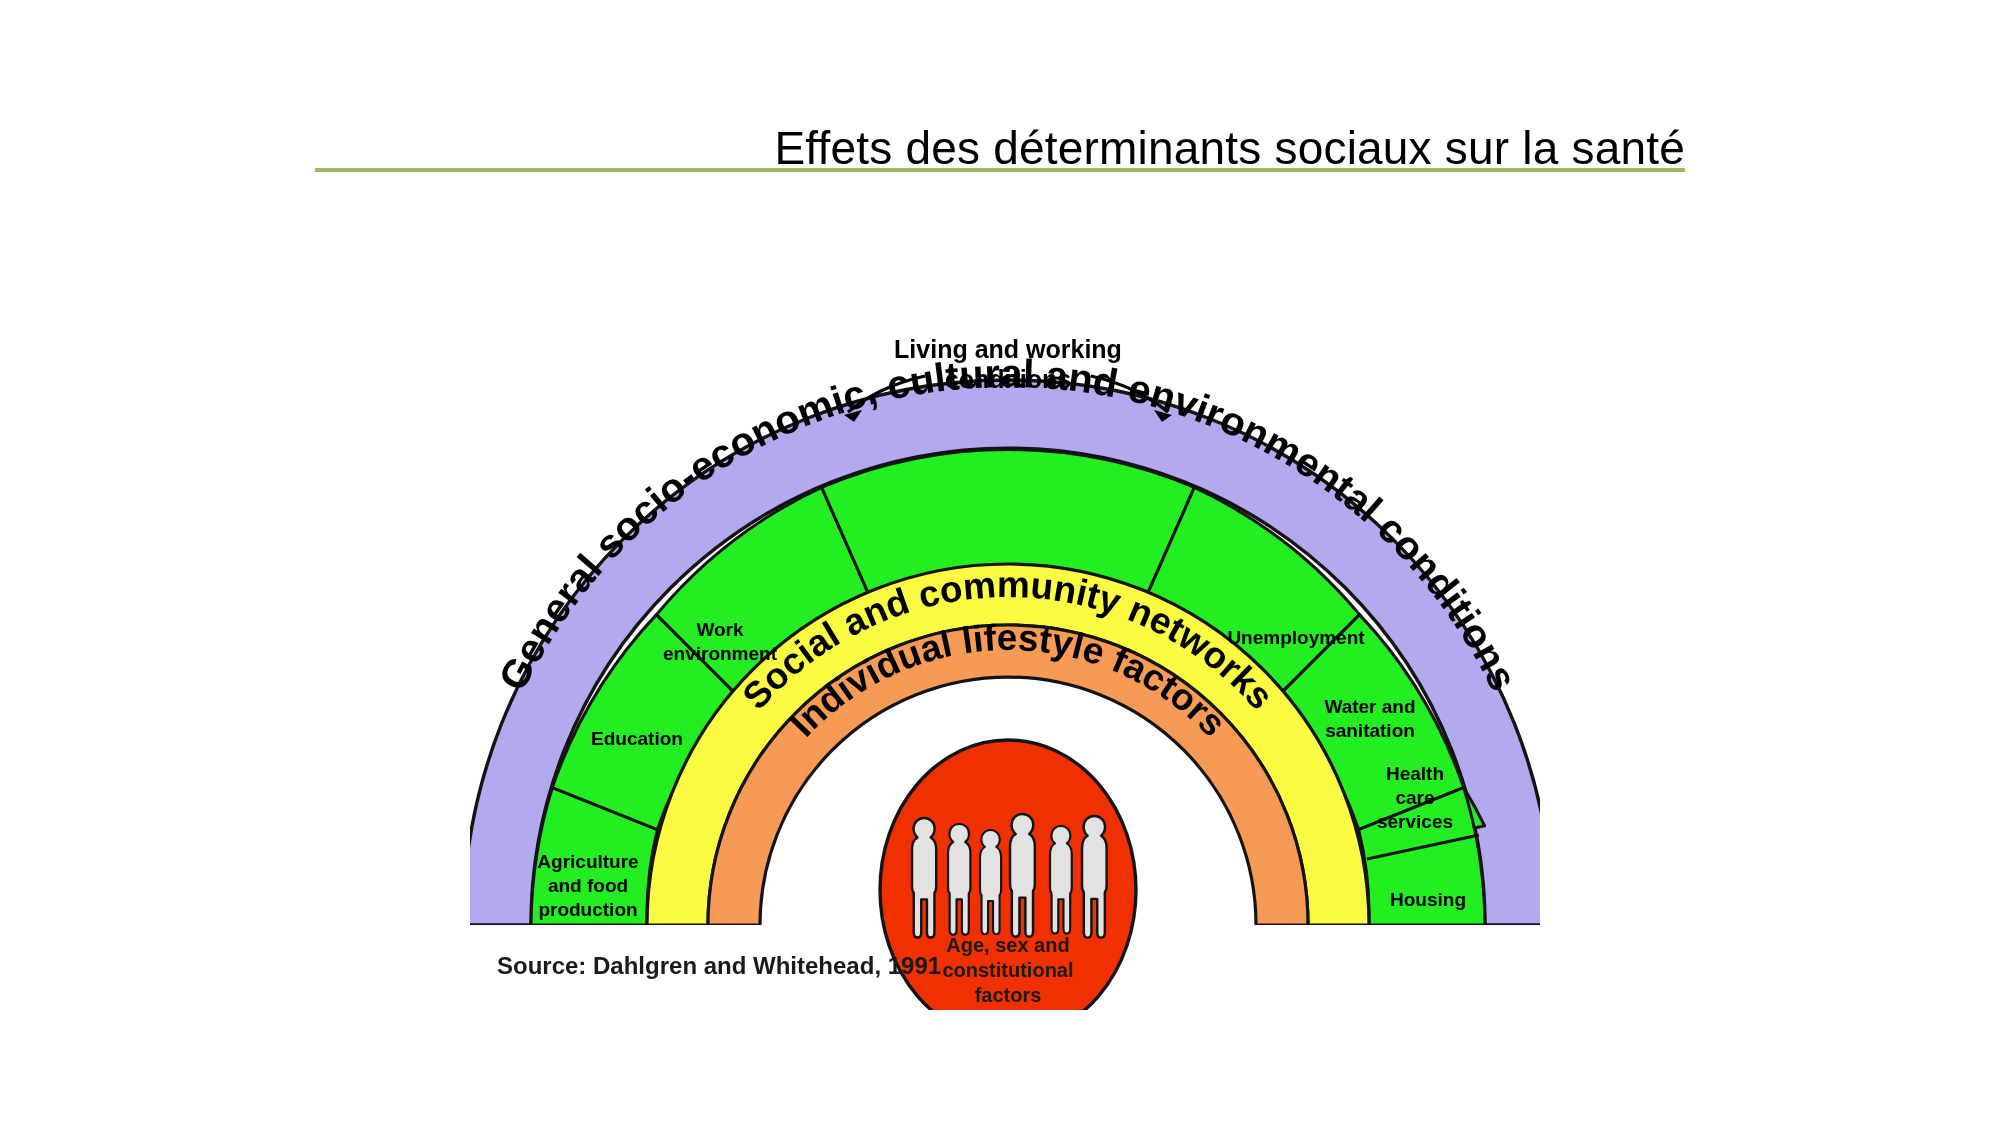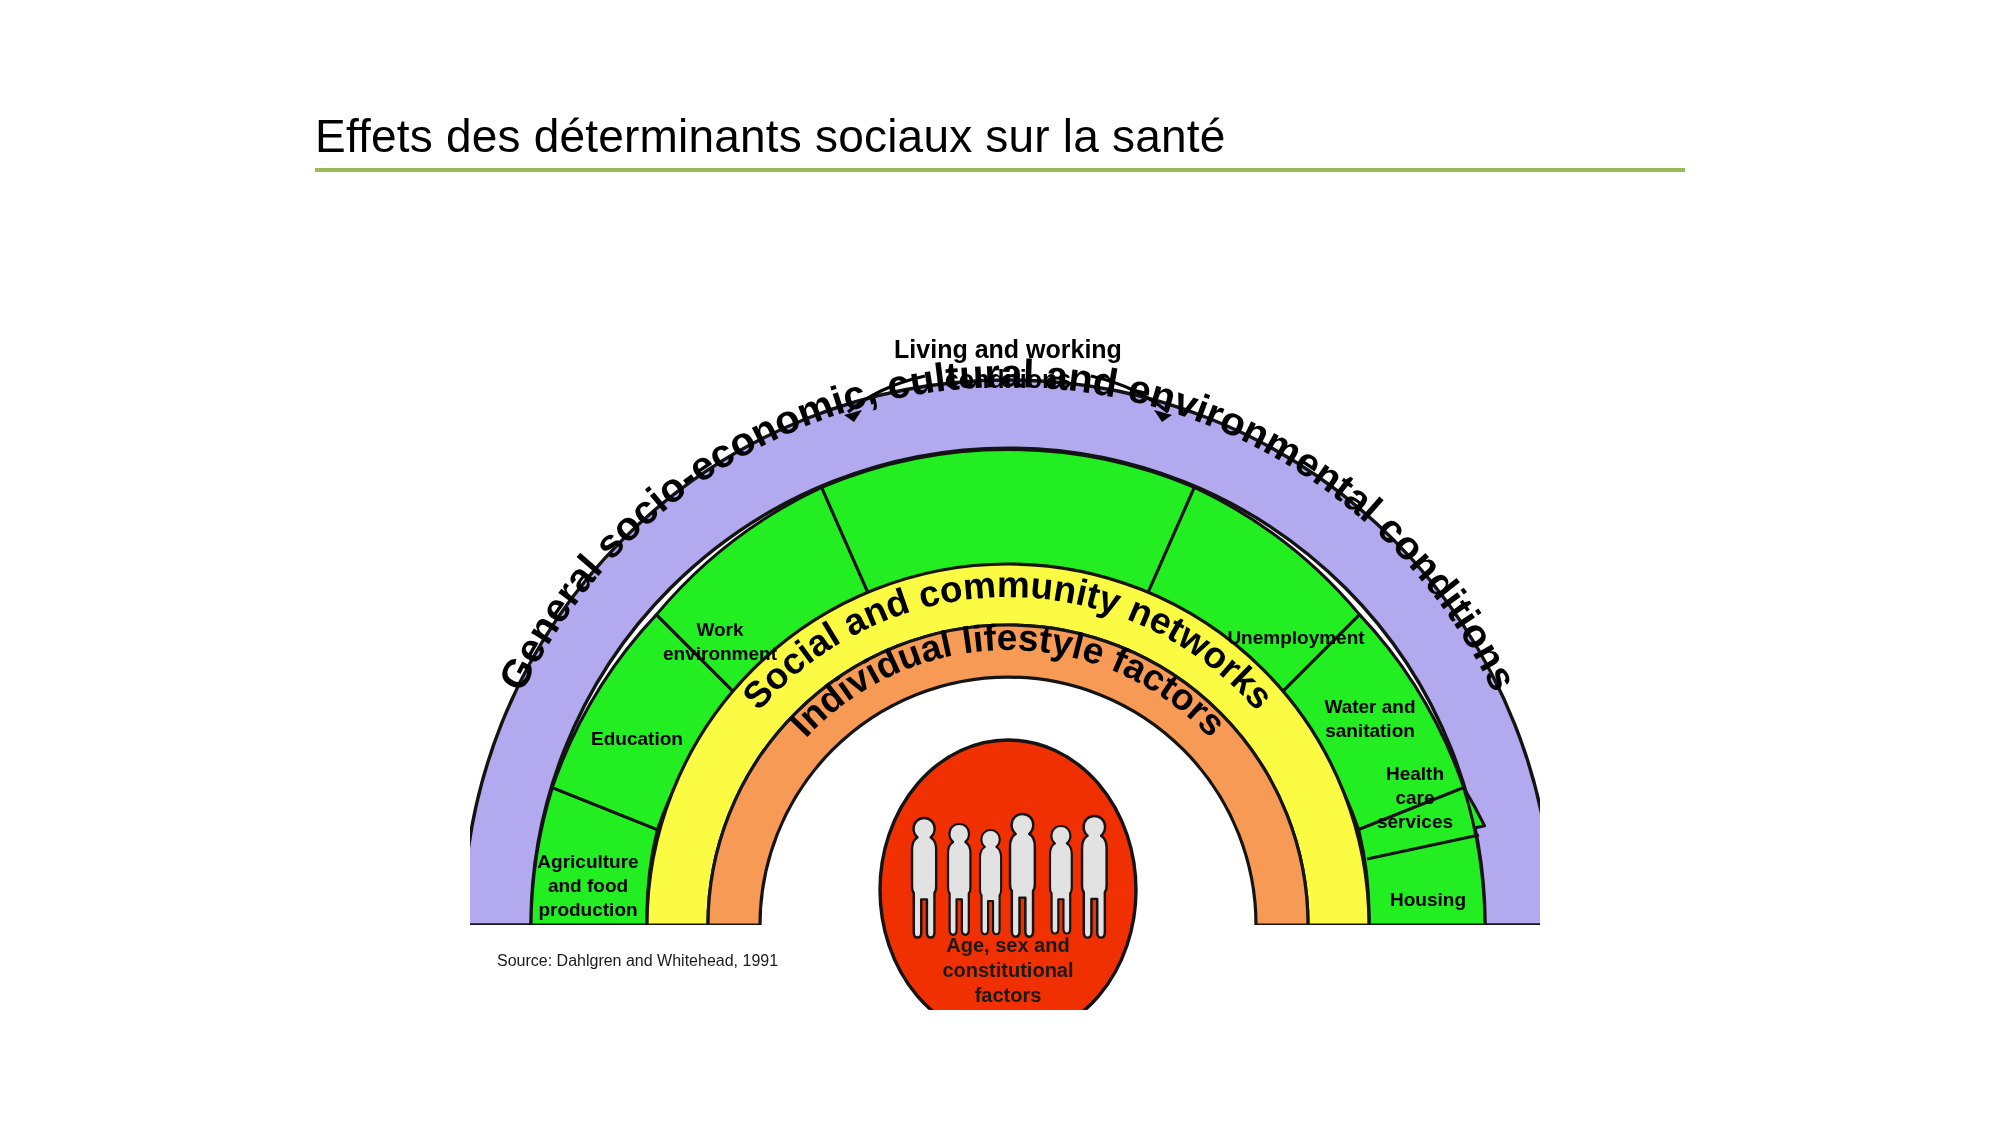--- a/index.html
+++ b/index.html
@@ -12,23 +12,23 @@
     height: 1125px;
     position: relative;
     font-family: "Liberation Sans", sans-serif;
     overflow: hidden;
   }
 
   
   #slide-title-block {
     position: absolute;
     left: 315px;
-    top: 110px;
+    top: 122px;
     width: 1370px;
-    text-align: left;
+    text-align: right;
   }
   #slide-title {
     font-family: "Liberation Sans", sans-serif;
     font-size: 46px;
     font-weight: 400;
     color: #000000;
     line-height: 1.15;
     letter-spacing: 0.2px;
     white-space: nowrap;
   }
@@ -82,22 +82,22 @@
     font-weight: 700;
     fill: #1a1a1a;
   }
 
   
   #source-caption {
     position: absolute;
     left: 497px;
     top: 952px;
     font-family: "Liberation Sans", sans-serif;
-    font-size: 16px;
-    font-weight: 400;
+    font-size: 24px;
+    font-weight: 700;
     color: #1a1a1a;
     white-space: nowrap;
   }
 </style>
 </head>
 <body>
 
 <div id="slide-title-block">
   <div id="slide-title">Effets des déterminants sociaux sur la santé</div>
 </div>

